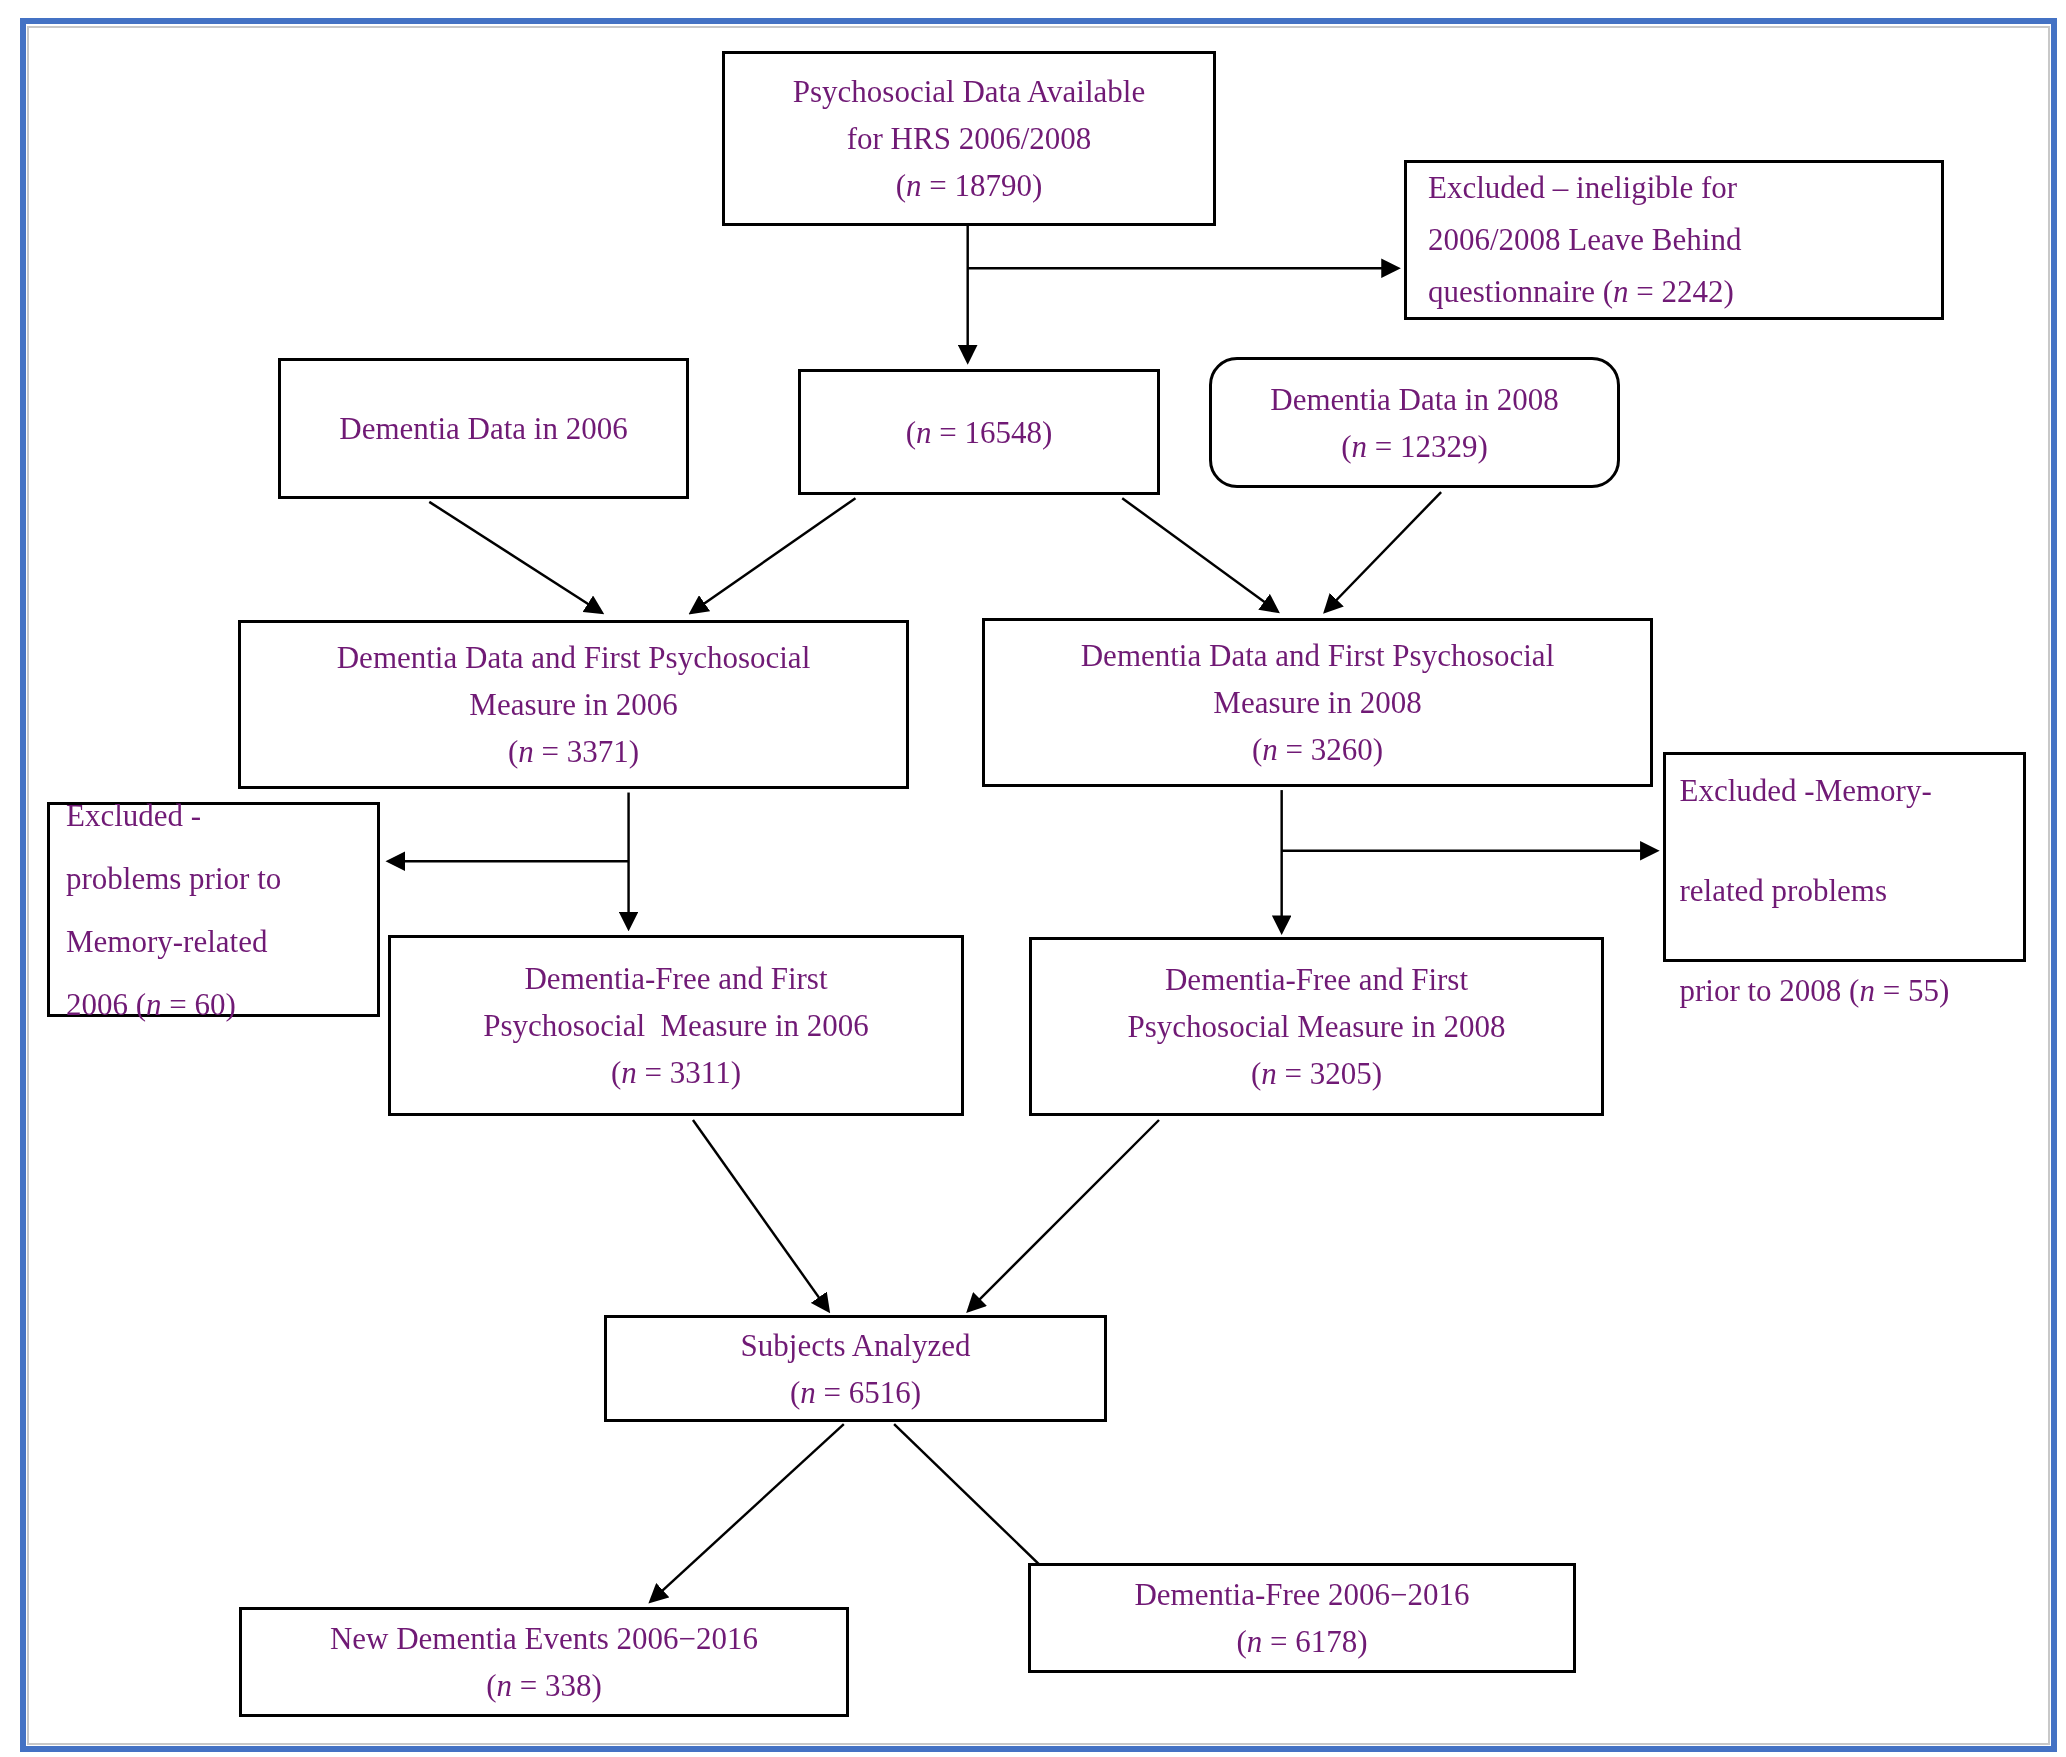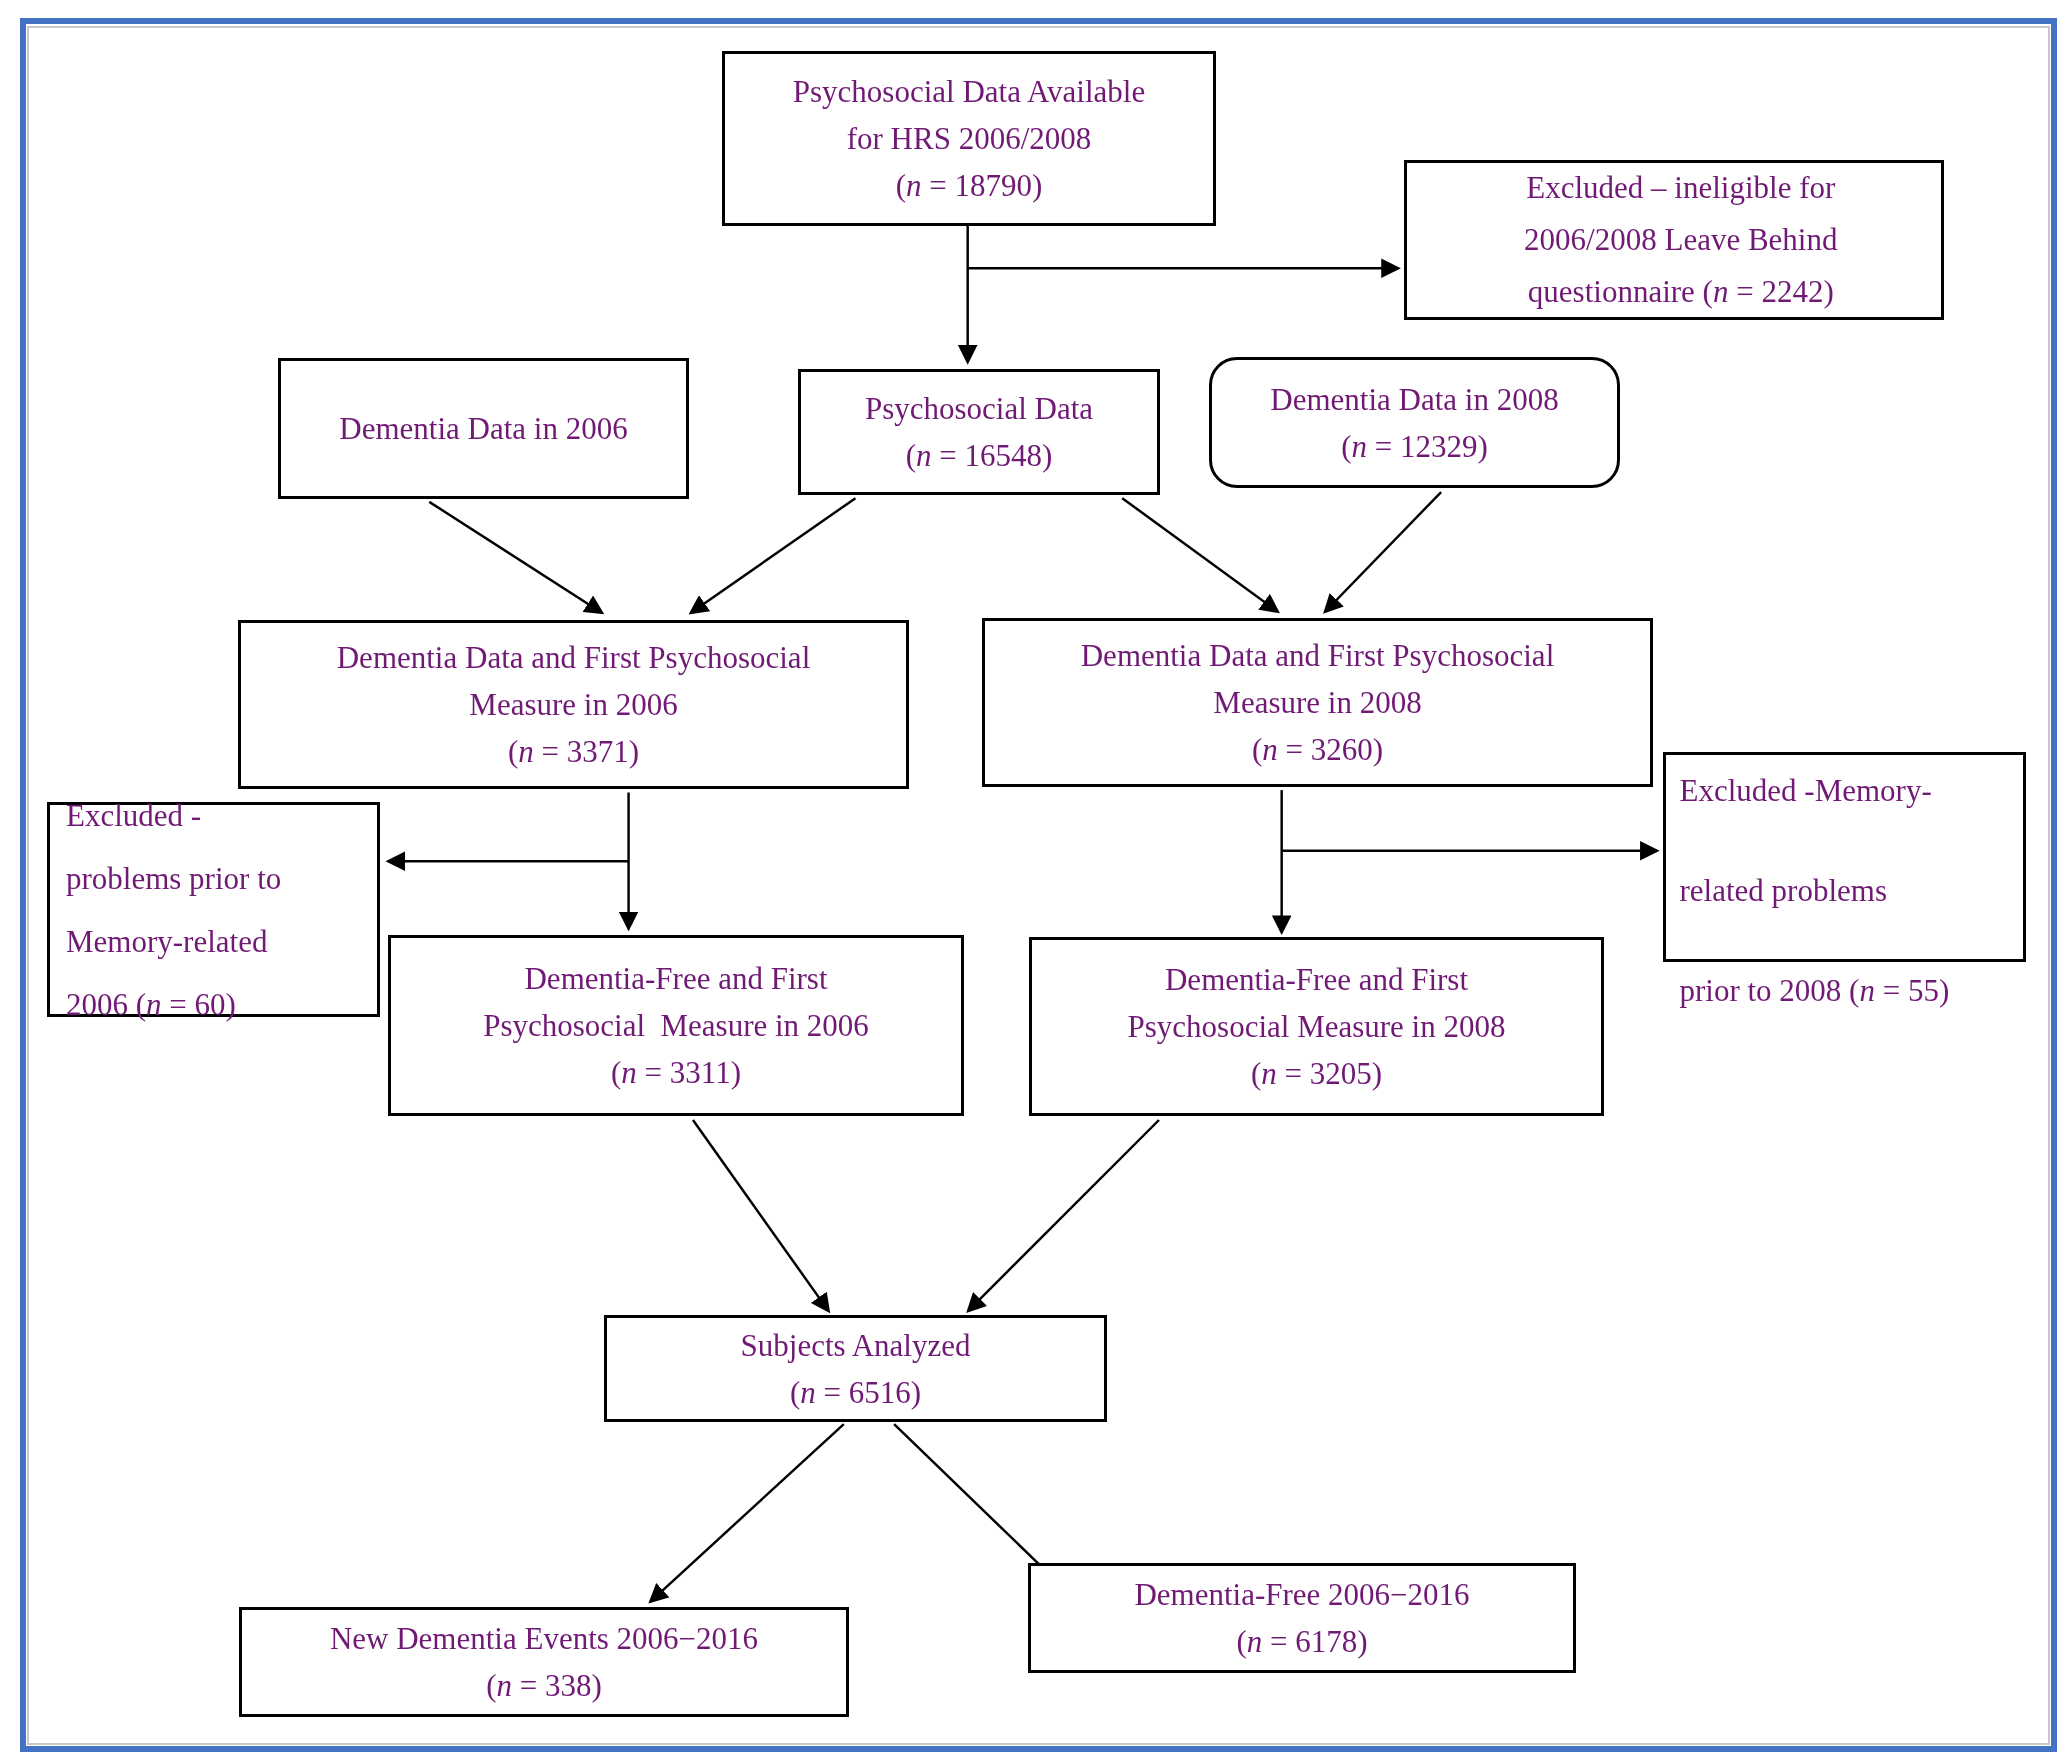--- a/index.html
+++ b/index.html
@@ -19,21 +19,21 @@
        color:#701a75;font-size:31px;line-height:47px;text-align:center;
        display:flex;flex-direction:column;justify-content:center;
        padding:3.7px 7.4px;}
   .box .ln{display:block;white-space:pre-wrap;}
   .box.alignleft{text-align:left;justify-content:center;padding-left:21px;line-height:52px;}
   .box.aligntop{justify-content:flex-start;padding-top:9.8px;gap:48px;}
   .box i{font-style:italic;}
 
   
   #b1 {left:722px;top:51px;  width:494px; height:175px;}
-  #b2 {left:1404px;top:160px; width:540px; height:160px;align-items:center;}
+  #b2 {left:1404px;top:160px; width:540px; height:160px;}
   #b3 {left:278px; top:358px; width:411px; height:141px;}
   #b4 {left:798px;top:369px; width:362px; height:126px;}
   #b5 {left:1209px;top:357px; width:411px; height:131px;border-radius:28px;}
   #b6 {left:238px; top:620px;width:671px;height:169px;}
   #b7 {left:982px;top:618px;width:671px;height:169px;}
   #b8 {left:47px;  top:802px;width:333px; height:215px;line-height:49px;padding-left:16px;gap:14px;}
   #b9 {left:1663px;top:752px;width:363px; height:210px;padding-left:13.5px;}
   #b10{left:388px; top:935px;width:576px; height:181px;}
   #b11{left:1029px;top:937px;width:575px; height:179px;}
   #b12{left:604px; top:1315px;width:503px; height:107px;}
@@ -83,21 +83,20 @@
     <span class="ln">Excluded – ineligible for</span>
     <span class="ln">2006/2008 Leave Behind</span>
     <span class="ln">questionnaire (<i>n</i> = 2242)</span>
   </div>
 
   <div class="box" id="b3">
     <span class="ln">Dementia Data in 2006</span>
   </div>
 
   <div class="box" id="b4">
-    <span class="ln">Psychosocial Data</span>
     <span class="ln">(<i>n</i> = 16548)</span>
   </div>
 
   <div class="box" id="b5">
     <span class="ln">Dementia Data in 2008</span>
     <span class="ln">(<i>n</i> = 12329)</span>
   </div>
 
   <div class="box" id="b6">
     <span class="ln">Dementia Data and First Psychosocial</span>

